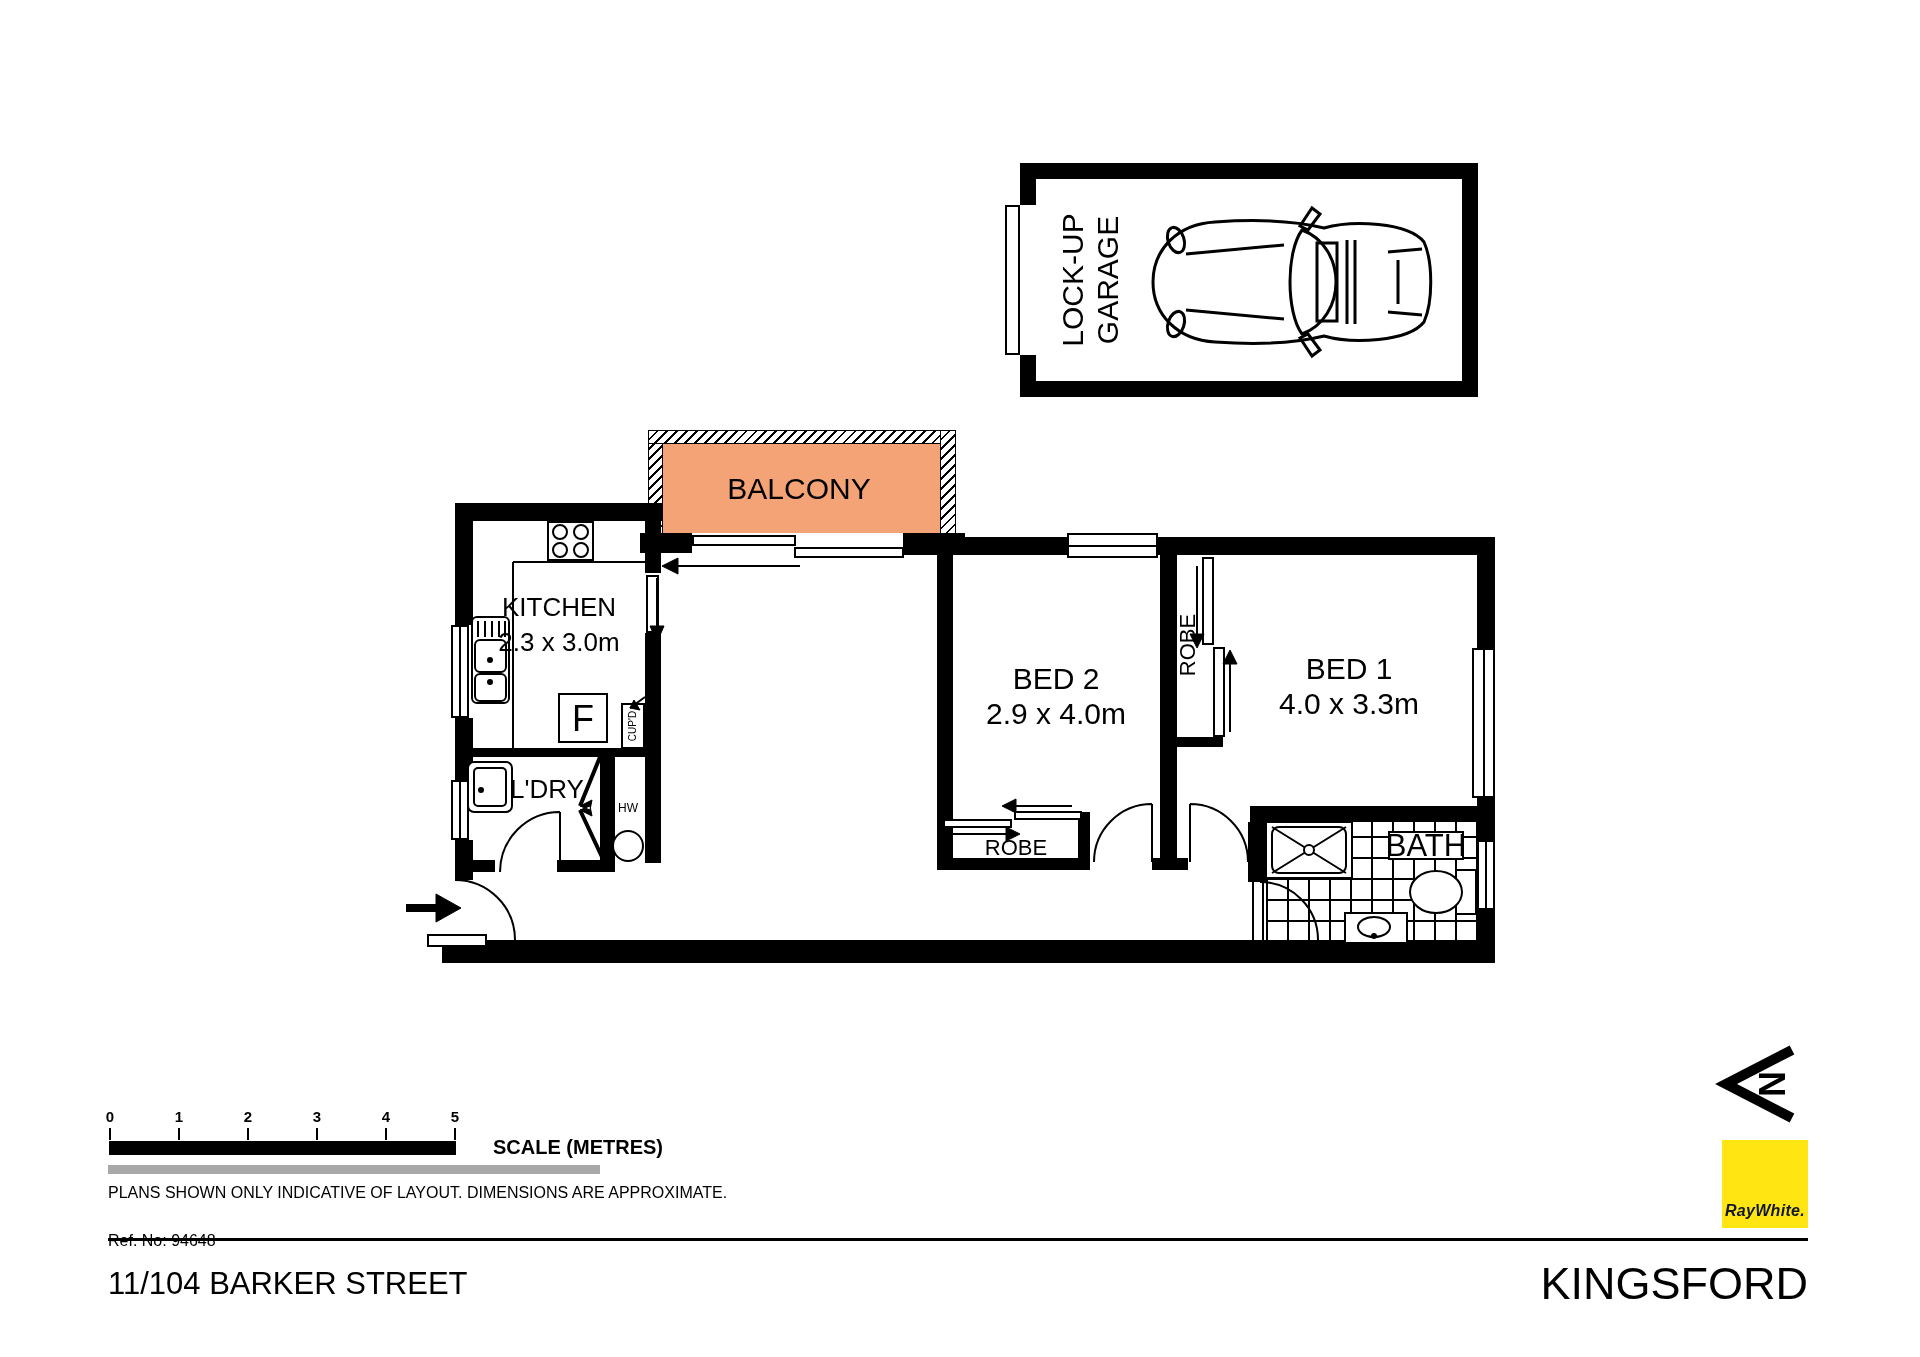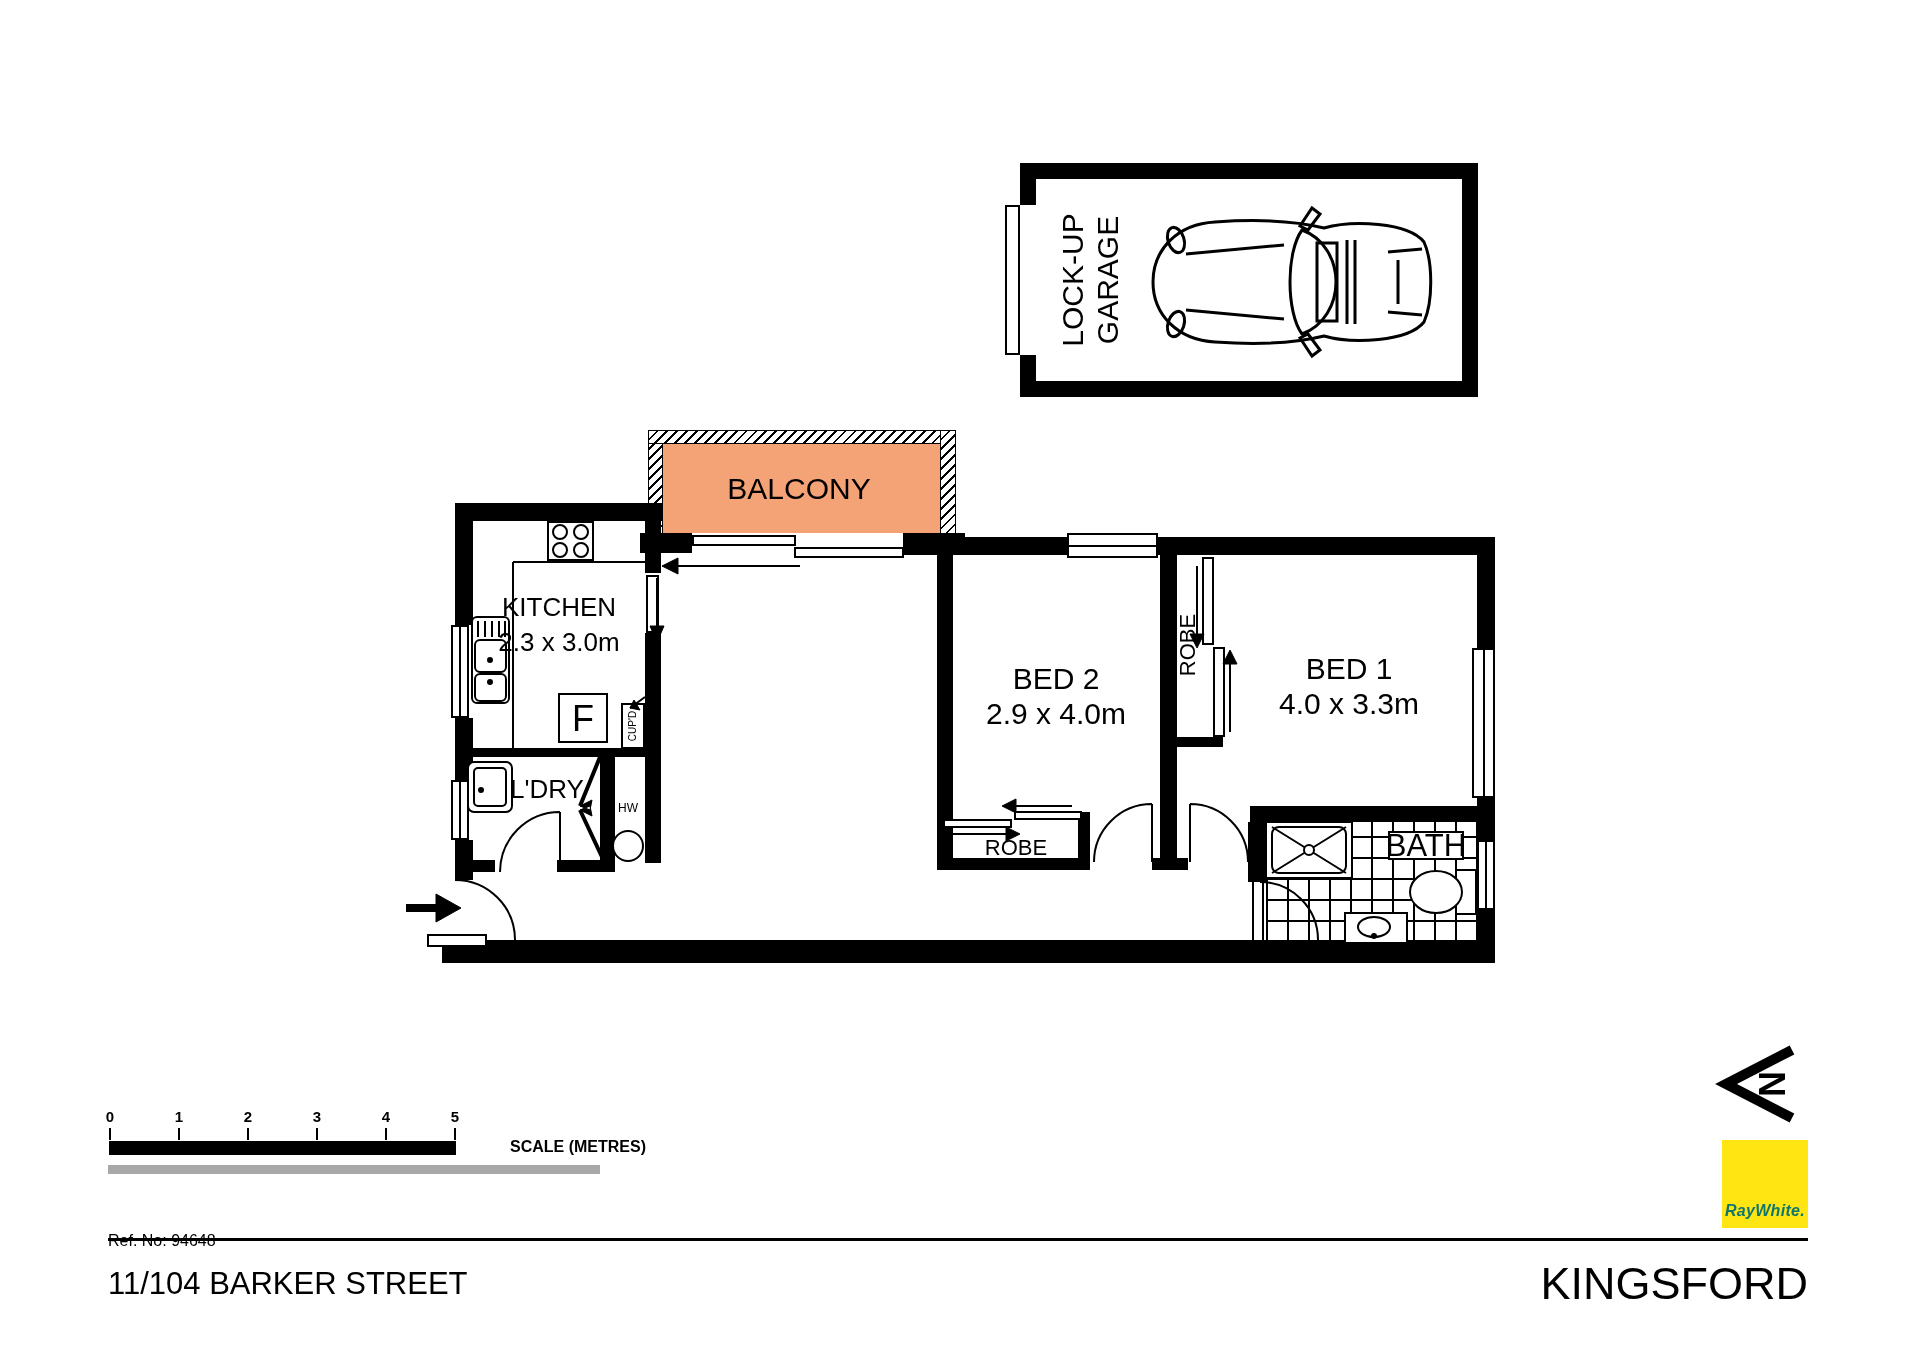--- a/index.html
+++ b/index.html
@@ -19,21 +19,21 @@
                           repeating-linear-gradient(90deg,#000 0 2px,transparent 2px 21px);}
   .lbl{position:absolute;transform:translate(-50%,-50%);white-space:nowrap;z-index:4;
        text-align:center;line-height:1.15;}
   .rot{transform:translate(-50%,-50%) rotate(-90deg);}
   .overlay{position:absolute;left:0;top:0;z-index:3;pointer-events:none;}
   .bar{position:absolute;background:#000;z-index:1;}
   .tick{position:absolute;width:2px;height:12px;background:#000;z-index:1;}
   .grey-bar{position:absolute;z-index:1;}
   .sep{position:absolute;background:#000;z-index:1;}
   .brand-box{position:absolute;z-index:2;display:flex;align-items:flex-end;justify-content:center;}
-  .brand-text{font-style:italic;font-weight:bold;font-size:16px;color:#0f766e;padding-bottom:8px;letter-spacing:0.3px;}
+  .brand-text{font-style:italic;font-weight:bold;font-size:16px;color:#0f172a;padding-bottom:8px;letter-spacing:0.3px;}
 </style>
 </head>
 <body>
 
 <div id="canvas">
 
   <div class="wall" style="left:1020px;top:163px;width:458px;height:16px;"></div>
   <div class="wall" style="left:1462px;top:179px;width:16px;height:202px;"></div>
   <div class="wall" style="left:1020px;top:381px;width:458px;height:16px;"></div>
   <div class="wall" style="left:1020px;top:163px;width:16px;height:42px;"></div>
@@ -239,23 +239,24 @@
   <div class="lbl" style="left:317px;top:1117px;font-size:15px;font-weight:bold;">3</div>
   <div class="lbl" style="left:386px;top:1117px;font-size:15px;font-weight:bold;">4</div>
   <div class="lbl" style="left:455px;top:1117px;font-size:15px;font-weight:bold;">5</div>
   <div class="tick" style="left:109px;top:1128px;"></div>
   <div class="tick" style="left:178px;top:1128px;"></div>
   <div class="tick" style="left:247px;top:1128px;"></div>
   <div class="tick" style="left:316px;top:1128px;"></div>
   <div class="tick" style="left:385px;top:1128px;"></div>
   <div class="tick" style="left:454px;top:1128px;"></div>
   <div class="bar" style="left:109px;top:1141px;width:347px;height:14px;"></div>
-  <div class="lbl" style="left:578px;top:1147px;font-size:16px;font-weight:bold;">SCALE (METRES)</div>
+  <div class="lbl" style="left:578px;top:1147px;font-size:20px;font-weight:bold;">SCALE (METRES)</div>
   <div class="grey-bar" style="left:108px;top:1165px;width:492px;height:9px;background:#A8A8A8;"></div>
 
+  <div class="lbl" style="left:108px;top:1193px;font-size:16px;transform:translate(0,-50%);text-align:left;">PLANS SHOWN ONLY INDICATIVE OF LAYOUT.  DIMENSIONS ARE APPROXIMATE.</div>
   <div class="lbl" style="left:108px;top:1213px;font-size:16px;transform:translate(0,-50%);text-align:left;margin-top:28px;">Ref. No: 94648</div>
 
   <div class="brand-box" style="left:1722px;top:1140px;width:86px;height:88px;background:#FFE512;">
     <span class="brand-text">RayWhite.</span>
   </div>
 
   <div class="sep" style="left:108px;top:1238px;width:1700px;height:3px;"></div>
   <div class="lbl" style="left:108px;top:1284px;font-size:31px;transform:translate(0,-50%);text-align:left;">11/104 BARKER STREET</div>
   <div class="lbl" style="left:1808px;top:1284px;font-size:45px;transform:translate(-100%,-50%);text-align:right;">KINGSFORD</div>
 

